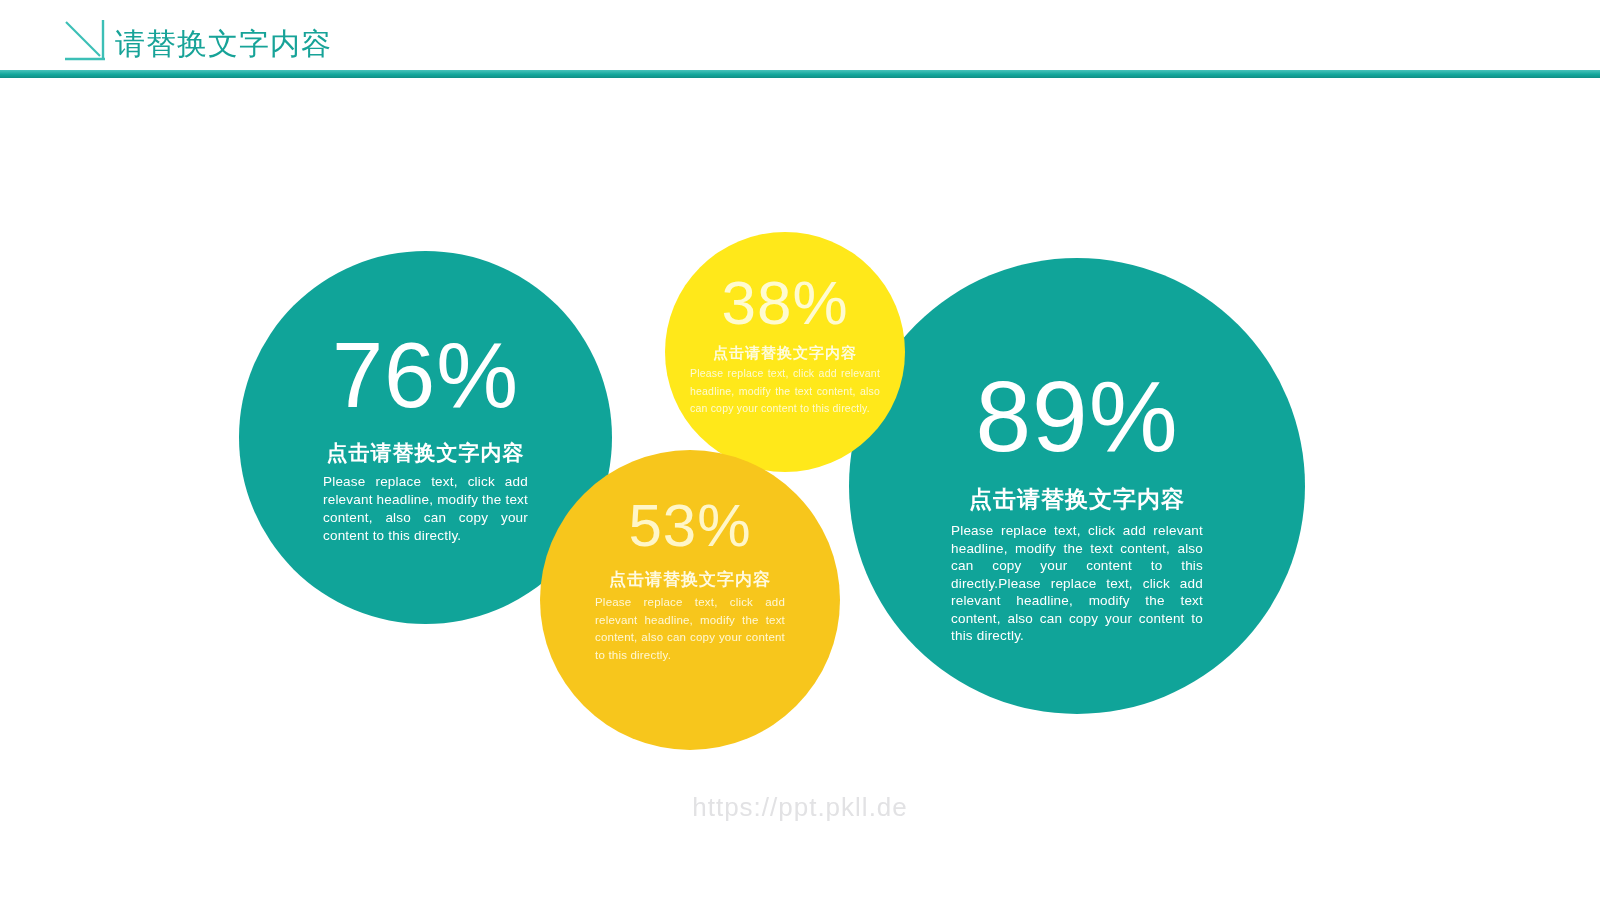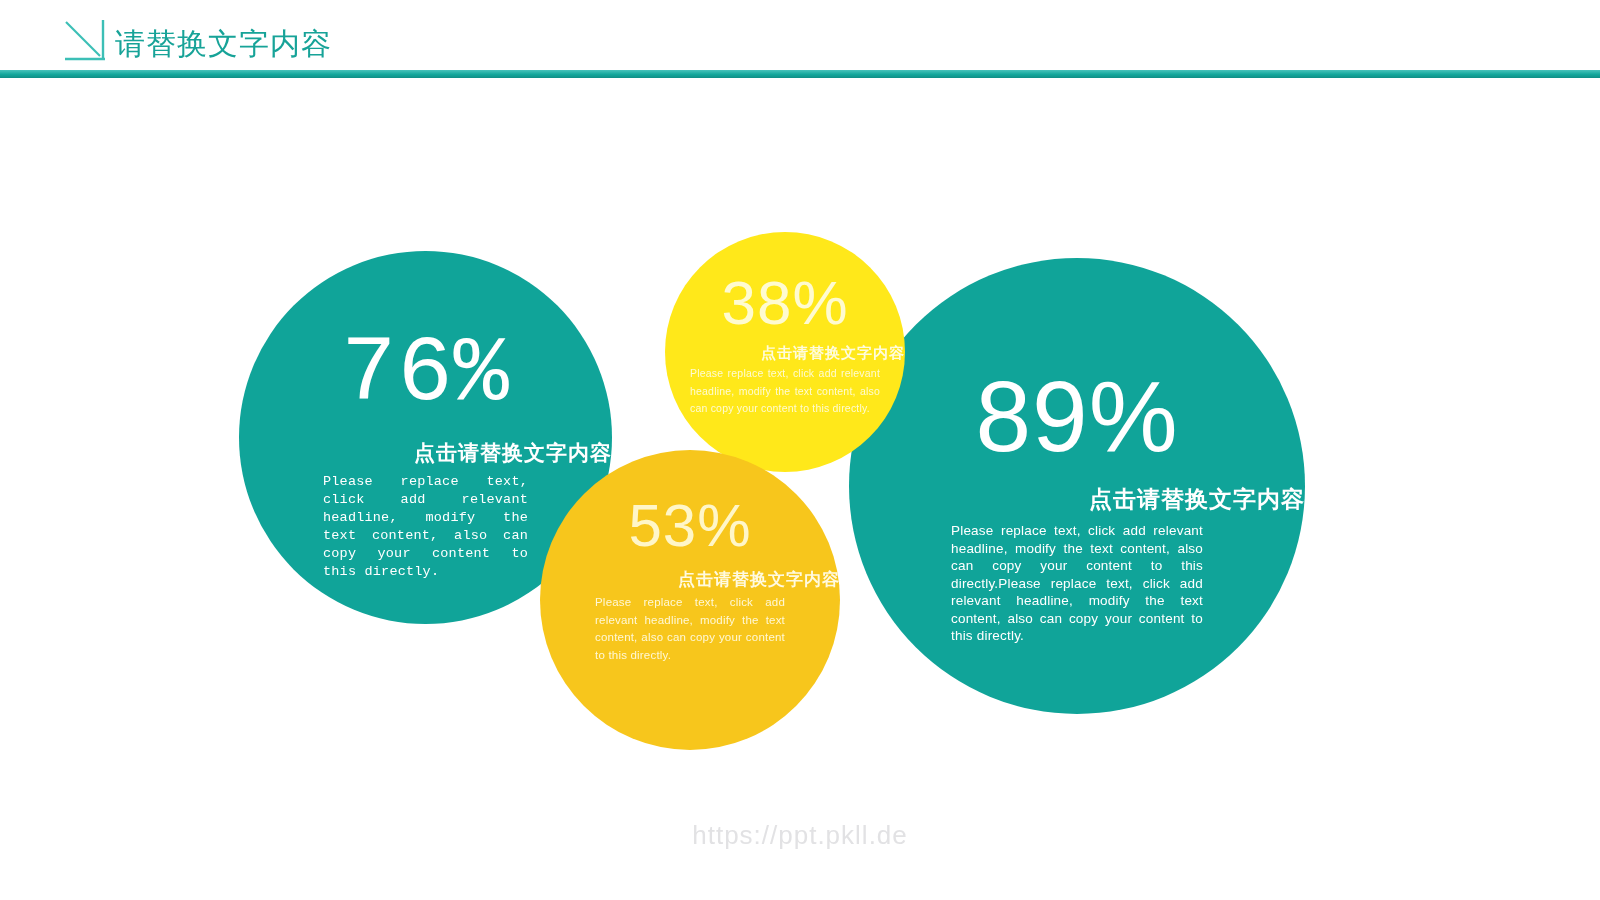--- a/index.html
+++ b/index.html
@@ -68,37 +68,35 @@
     text-align: center;
   }
   .pct {
     font-weight: normal;
     letter-spacing: 1px;
     line-height: 1;
   }
   .cn-head {
     font-weight: bold;
     letter-spacing: 1px;
-    text-align: right;
   }
   .en-body {
     text-align: justify;
     text-align-last: left;
     letter-spacing: 0.2px;
   }
 
   
   #circle-76 {
     left: 239px;
     top: 251px;
     width: 373px;
     height: 373px;
     background: #10a499;
     z-index: 2;
-    font-family: Liberation Mono, monospace;
   }
   #circle-76 .pct {
     font-size: 92px;
     color: #ffffff;
     margin-top: 78px;
   }
   #circle-76 .cn-head {
     font-size: 21px;
     color: #ffffff;
     margin-top: 18px;
@@ -189,21 +187,21 @@
     line-height: 17.5px;
     color: #ffffff;
     width: 252px;
     margin: 7px auto 0 auto;
   }
 
   
   .watermark {
     position: absolute;
     left: 0;
-    top: 820px;
+    top: 792px;
     width: 1600px;
     text-align: center;
     font-size: 26px;
     letter-spacing: 1px;
     color: #e2e2e4;
     user-select: none;
   }
 </style>
 </head>
 <body>

